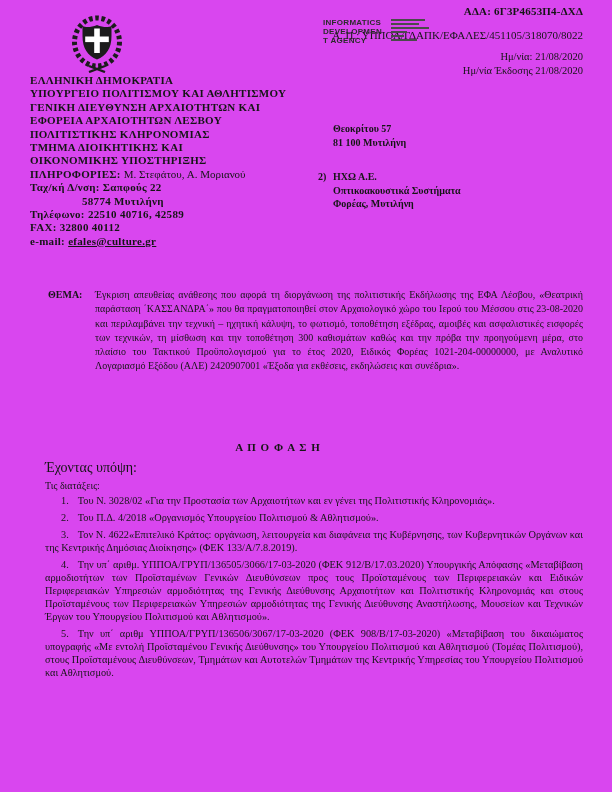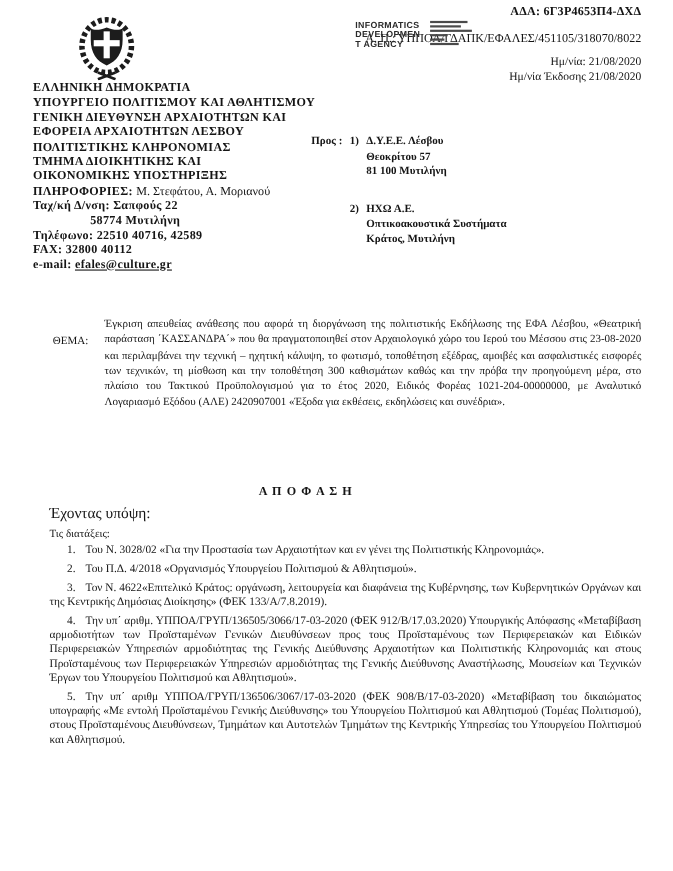--- a/index.html
+++ b/index.html
@@ -1,17 +1,17 @@
 <!DOCTYPE html>
 <html lang="el"><head>
 <meta charset="utf-8">
 <style>
   html,body{margin:0;padding:0;background:#e8e8e8;}
   .page{
-    position:relative;width:612px;height:792px;margin:0 auto;background:#ffffff;
+    position:relative;width:612px;height:792px;margin:0 auto;background:#d946ef;
     font-family:"Liberation Serif","DejaVu Serif",serif;color:#151515;overflow:hidden;
   }
   
   .meta-ada{position:absolute;top:5px;right:29px;font-size:11px;font-weight:bold;letter-spacing:.2px;}
   .meta-protocol{position:absolute;top:29px;right:29px;font-size:11px;white-space:nowrap;}
   .meta-date{position:absolute;top:51px;right:29px;font-size:10.5px;}
   .meta-issue{position:absolute;top:65px;right:29px;font-size:10.5px;}
   
   .signature-stamp{position:absolute;left:283px;top:18px;width:115px;height:40px;pointer-events:none;margin-left:40px;}
   .stamp-big{font-family:"Liberation Sans","DejaVu Sans",sans-serif;font-size:8px;font-weight:bold;
@@ -27,21 +27,21 @@
   .sender a{color:#151515;}
   
   .recipients{position:absolute;left:283px;top:122px;font-size:10px;line-height:13.5px;font-weight:bold;}
   .rcpt-row{display:flex;}
   .rcpt-label{width:35px;}
   .rcpt-num{width:15px;}
   .rcpt-line{padding-left:50px;}
   .rcpt-gap{height:21px;}
   
   .subject{position:absolute;left:48px;top:288px;width:535px;display:flex;font-size:10px;line-height:14.3px;}
-  .subject .lbl{min-width:47px;font-weight:normal;margin-top:16px;}
+  .subject .lbl{min-width:47px;font-weight:bold;}
   .subject p{margin:0;text-align:justify;}
   
   .decision-title{position:absolute;left:0;top:441px;width:556px;text-align:center;
     font-size:11px;font-weight:bold;letter-spacing:1px;}
   .having{position:absolute;left:45px;top:460px;font-size:14px;}
   .provisions{position:absolute;left:45px;top:480px;font-size:10px;}
   .ditems{position:absolute;left:45px;top:494px;width:538px;font-size:10.3px;line-height:13px;}
   .ditems p{margin:0 0 4px 0;text-align:justify;text-indent:16px;}
   .ditems .dnum{margin-right:9px;}
 </style>
@@ -106,35 +106,30 @@
       <span>FAX:</span>
       <span>32800 40112</span>
     </div>
     <div class="s-line">
       <span>e-mail:</span>
       <a href="#">efales@culture.gr</a>
     </div>
   </div>
 
   <div class="recipients">
-    <div class="rcpt-row">
-      <span class="rcpt-label">Προς :</span>
-      <span class="rcpt-num">1)</span>
-      <span>Δ.Υ.Ε.Ε. Λέσβου</span>
-    </div>
     <div class="rcpt-line">Θεοκρίτου 57</div>
     <div class="rcpt-line">81 100 Μυτιλήνη</div>
     <div class="rcpt-gap"></div>
     <div class="rcpt-row">
       <span class="rcpt-label"></span>
       <span class="rcpt-num">2)</span>
       <span>ΗΧΩ Α.Ε.</span>
     </div>
     <div class="rcpt-line">Οπτικοακουστικά Συστήματα</div>
-    <div class="rcpt-line">Κράτος, Μυτιλήνη</div>
+    <div class="rcpt-line">Φορέας, Μυτιλήνη</div>
   </div>
 
   <div class="subject">
     <span class="lbl">ΘΕΜΑ:</span>
     <p>Έγκριση απευθείας ανάθεσης που αφορά τη διοργάνωση της πολιτιστικής Εκδήλωσης της ΕΦΑ Λέσβου, «Θεατρική παράσταση ΄ΚΑΣΣΑΝΔΡΑ΄» που θα πραγματοποιηθεί στον Αρχαιολογικό χώρο του Ιερού του Μέσσου στις 23-08-2020 και περιλαμβάνει την τεχνική – ηχητική κάλυψη, το φωτισμό, τοποθέτηση εξέδρας, αμοιβές και ασφαλιστικές εισφορές των τεχνικών, τη μίσθωση και την τοποθέτηση 300 καθισμάτων καθώς και την πρόβα την προηγούμενη μέρα, στο πλαίσιο του Τακτικού Προϋπολογισμού για το έτος 2020, Ειδικός Φορέας 1021-204-00000000, με Αναλυτικό Λογαριασμό Εξόδου (ΑΛΕ) 2420907001 «Έξοδα για εκθέσεις, εκδηλώσεις και συνέδρια».</p>
   </div>
 
   <div class="decision-title">Α Π Ο Φ Α Σ Η</div>
   <div class="having">Έχοντας υπόψη:</div>
   <div class="provisions">Τις διατάξεις:</div>

